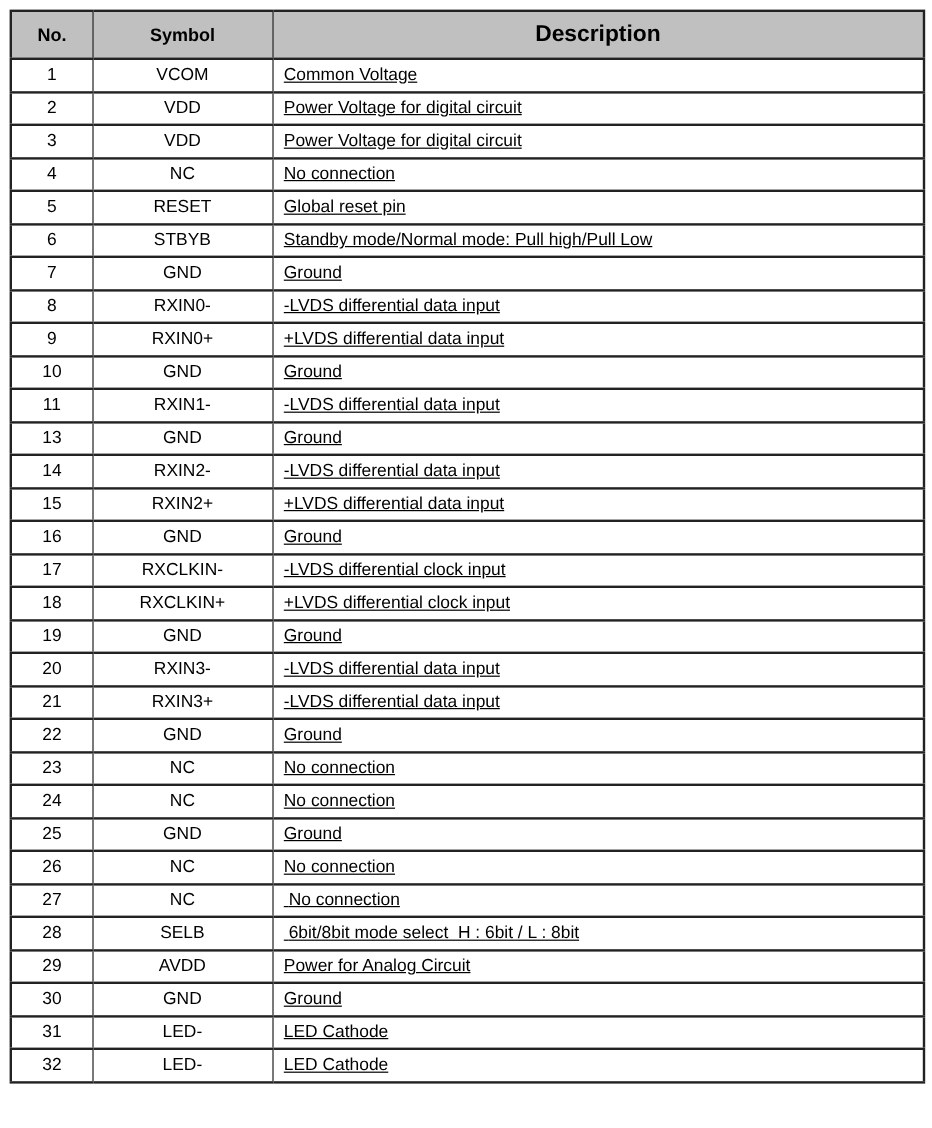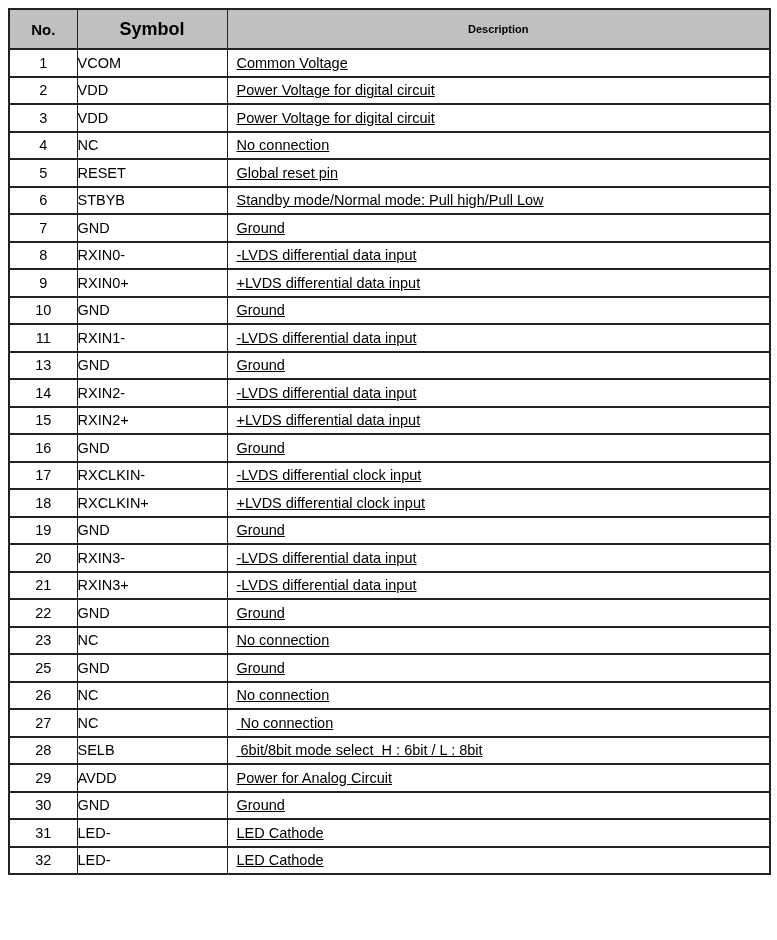--- a/index.html
+++ b/index.html
@@ -35,37 +35,38 @@
     font-weight: bold;
     text-align: center;
     vertical-align: middle;
     border: 1px solid #222222;
     border-top-width: 2px;
     border-bottom-width: 2px;
     padding: 0;
     margin-top: 36px;
   }
   .pin-table th.th-no   { font-size: 15px; }
-  .pin-table th.th-symbol { font-size: 18px; }
-  .pin-table th.th-desc { font-size: 11px; }
+  .pin-table th.th-symbol { font-size: 15px; }
+  .pin-table th.th-desc { font-size: 19px; }
 
   .pin-table td {
     height: 25.5px;
     font-size: 14.5px;
     vertical-align: middle;
     border: 1px solid #222222;
     border-top-width: 2px;
     border-bottom-width: 2px;
     padding: 0;
     overflow: hidden;
   }
   .pin-table td.cell-no {
     text-align: center;
   }
   .pin-table td.cell-symbol {
+    text-align: center;
   }
   .pin-table td.cell-desc {
     text-align: left;
     padding-left: 9px;
     white-space: pre-wrap;
     text-decoration: underline;
   }
   .sym-large  { font-size: 16.5px; }
   .sym-small  { font-size: 12.5px; }
   .desc-small { font-size: 13px; }
@@ -193,20 +194,25 @@
           <td class="cell-no">22</td>
           <td class="cell-symbol">GND</td>
           <td class="cell-desc">Ground</td>
         </tr>
         <tr>
           <td class="cell-no">23</td>
           <td class="cell-symbol">NC</td>
           <td class="cell-desc">No connection</td>
         </tr>
         <tr>
+          <td class="cell-no">24</td>
+          <td class="cell-symbol">NC</td>
+          <td class="cell-desc">No connection</td>
+        </tr>
+        <tr>
           <td class="cell-no">25</td>
           <td class="cell-symbol">GND</td>
           <td class="cell-desc">Ground</td>
         </tr>
         <tr>
           <td class="cell-no">26</td>
           <td class="cell-symbol">NC</td>
           <td class="cell-desc">No connection</td>
         </tr>
         <tr>

